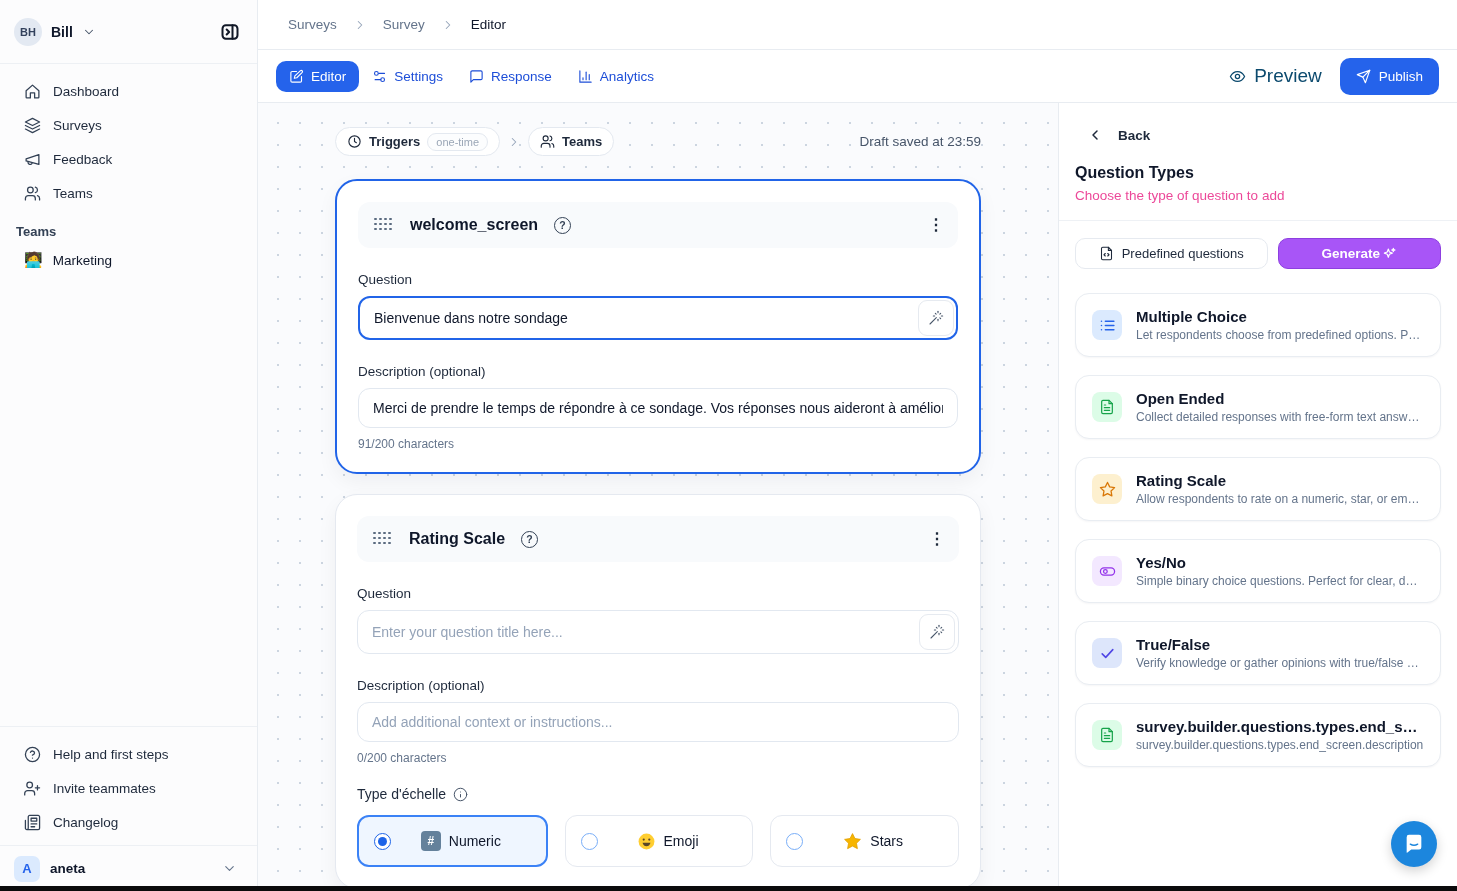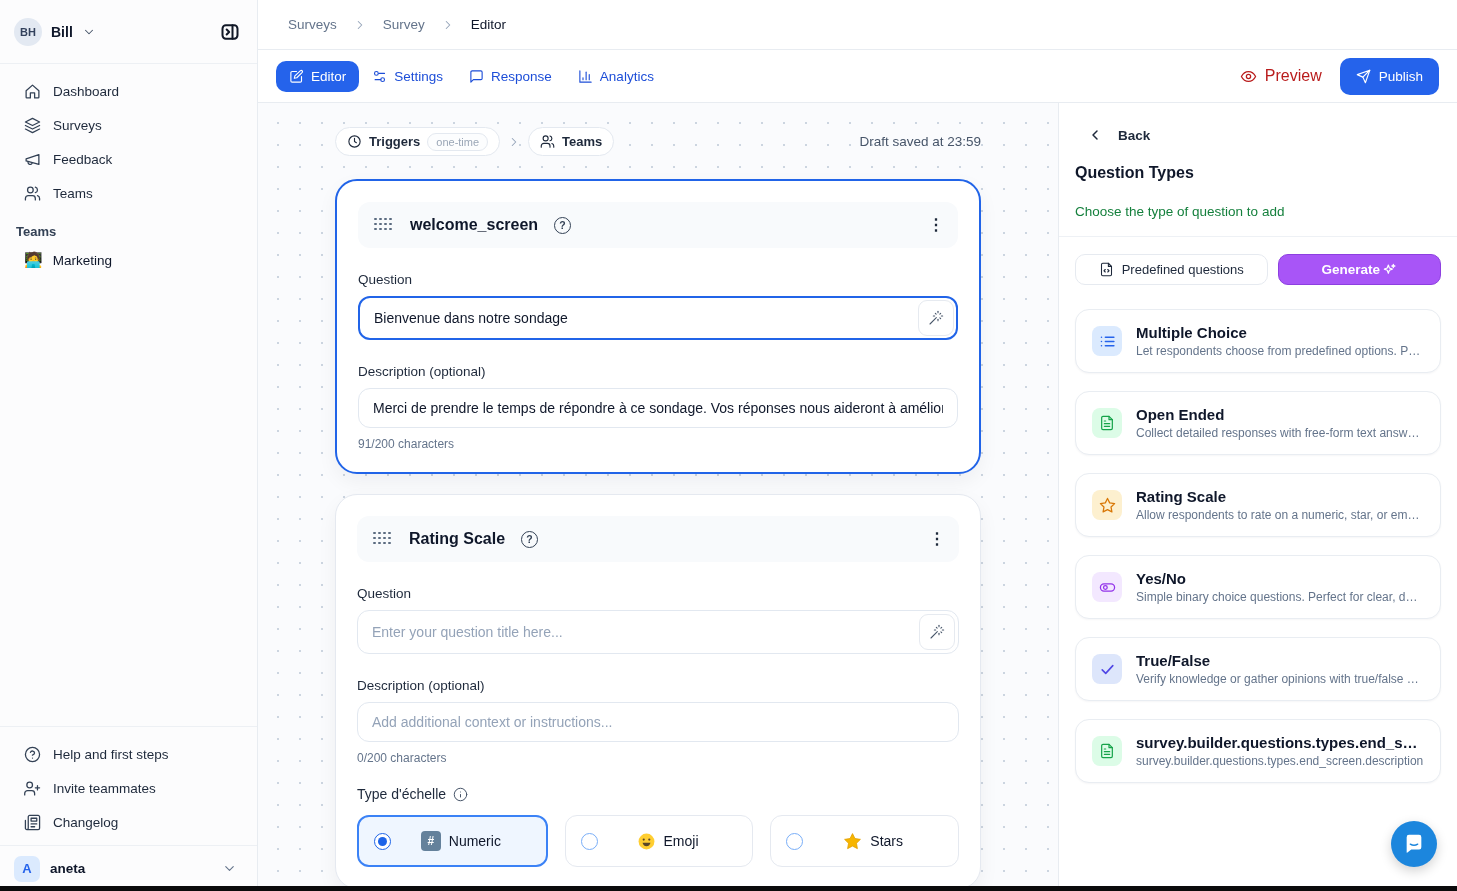--- a/index.html
+++ b/index.html
@@ -33,21 +33,21 @@
   .main { flex:1; display:flex; flex-direction:column; min-width:0; }
   .crumb-bar { height:50px; display:flex; align-items:center; gap:16px; padding-left:30px; border-bottom:1px solid #e8ecf1; background:#fff; }
   .crumb { font-size:13.5px; color:#64748b; cursor:pointer; }
   .crumb.active { color:#0f172a; font-weight:500; cursor:default; }
   .crumb-sep { color:#94a3b8; }
 
   .toolbar { height:53px; display:flex; align-items:center; padding:0 18px; border-bottom:1px solid #e8ecf1; background:#fff; }
   .tab { display:flex; align-items:center; gap:7px; font-size:13.5px; color:#1d4ed8; padding:8px 13px; border-radius:10px; cursor:pointer; background:transparent; border:none; font-family:inherit; }
   .tab.active { background:#2563eb; color:#fff; font-weight:500; }
   .tb-right { margin-left:auto; display:flex; align-items:center; gap:18px; }
-  .preview-btn { display:flex; align-items:center; gap:8px; font-size:16px; color:#b91c1c; font-weight:500; background:none; border:none; cursor:pointer; font-family:inherit; }
+  .preview-btn { display:flex; align-items:center; gap:8px; font-size:19px; color:#0c4a6e; font-weight:500; background:none; border:none; cursor:pointer; font-family:inherit; }
   .publish-btn { display:flex; align-items:center; gap:8px; font-size:13.5px; font-weight:500; color:#fff; background:#2563eb; border:none; border-radius:10px; height:37px; padding:0 16px; cursor:pointer; font-family:inherit; }
 
   .content { flex:1; display:flex; min-height:0; }
   .canvas { flex:1; min-width:0; background-color:#fafbfd; background-image:radial-gradient(circle, #ccd5e0 1.3px, transparent 1.4px); background-size:22px 22px; background-position:9px 9px; overflow:hidden; }
   .canvas-inner { width:646px; margin:0 auto; }
 
   .meta-row { margin-top:24px; display:flex; align-items:center; }
   .pill { display:flex; align-items:center; gap:7px; height:29px; background:#fff; border:1px solid #e4e9f0; border-radius:15px; padding:0 11px; font-size:13px; font-weight:bold; color:#1e293b; cursor:pointer; }
   .pill-badge { font-size:11px; font-weight:normal; color:#9aa6b6; border:1px solid #e4e9f0; background:#fcfdfe; border-radius:9px; padding:2px 8px; }
   .meta-sep { color:#94a3b8; margin:0 7px; }
@@ -79,21 +79,21 @@
   .radio.on { border-color:#1d64e8; display:flex; align-items:center; justify-content:center; }
   .radio.on::after { content:""; width:9px; height:9px; border-radius:50%; background:#1d64e8; }
   .opt-center { flex:1; display:flex; align-items:center; justify-content:center; gap:8px; font-size:14px; font-weight:500; color:#0f172a; }
   .keycap { width:20px; height:20px; border-radius:4px; background:#64819b; color:#fff; font-size:12px; font-weight:bold; display:flex; align-items:center; justify-content:center; }
 
   
   .panel { width:399px; flex-shrink:0; background:#fff; border-left:1px solid #e8ecf1; overflow:hidden; }
   .back-row { margin-top:24px; padding-left:28px; display:flex; align-items:center; gap:15px; cursor:pointer; color:#1e293b; }
   .back-label { font-size:13.5px; font-weight:bold; }
   .panel-title { margin-top:21px; padding-left:16px; font-size:16px; font-weight:bold; color:#0f172a; }
-  .panel-sub { margin-top:22px; padding-left:16px; font-size:13.5px; color:#15803d; }
+  .panel-sub { margin-top:6px; padding-left:16px; font-size:13.5px; color:#ec4899; }
   .panel-div { margin-top:17px; border-top:1px solid #eef1f5; }
   .panel-btns { margin-top:17px; padding:0 16px; display:flex; gap:10px; }
   .predef-btn { flex:1.18; height:31px; border:1px solid #e6eaf0; background:#fff; border-radius:10px; display:flex; align-items:center; justify-content:center; gap:8px; font-size:13px; font-weight:500; color:#1e293b; cursor:pointer; font-family:inherit; }
   .generate-btn { flex:1; height:31px; background:#a855f7; border:1.5px solid #8d3fe0; border-radius:10px; display:flex; align-items:center; justify-content:center; gap:1px; font-size:13.5px; font-weight:bold; color:#fff; cursor:pointer; font-family:inherit; }
   .qt-list { margin-top:24px; padding:0 16px; display:flex; flex-direction:column; gap:18px;justify-content:center; }
   .qt-card { height:64px; background:#fff; border:1px solid #e9edf2; border-radius:14px; box-shadow:0 1px 2px rgba(16,24,40,.04); display:flex; align-items:center; gap:14px; padding:0 16px; cursor:pointer; }
   .qt-icon { width:30px; height:30px; border-radius:8px; display:flex; align-items:center; justify-content:center; flex-shrink:0; }
   .qt-text { min-width:0; }
   .qt-title { font-size:15px; font-weight:bold; color:#0f172a; white-space:nowrap; overflow:hidden; text-overflow:ellipsis; }
   .qt-desc { margin-top:3px; font-size:12px; color:#64748b; white-space:nowrap; overflow:hidden; text-overflow:ellipsis; }

